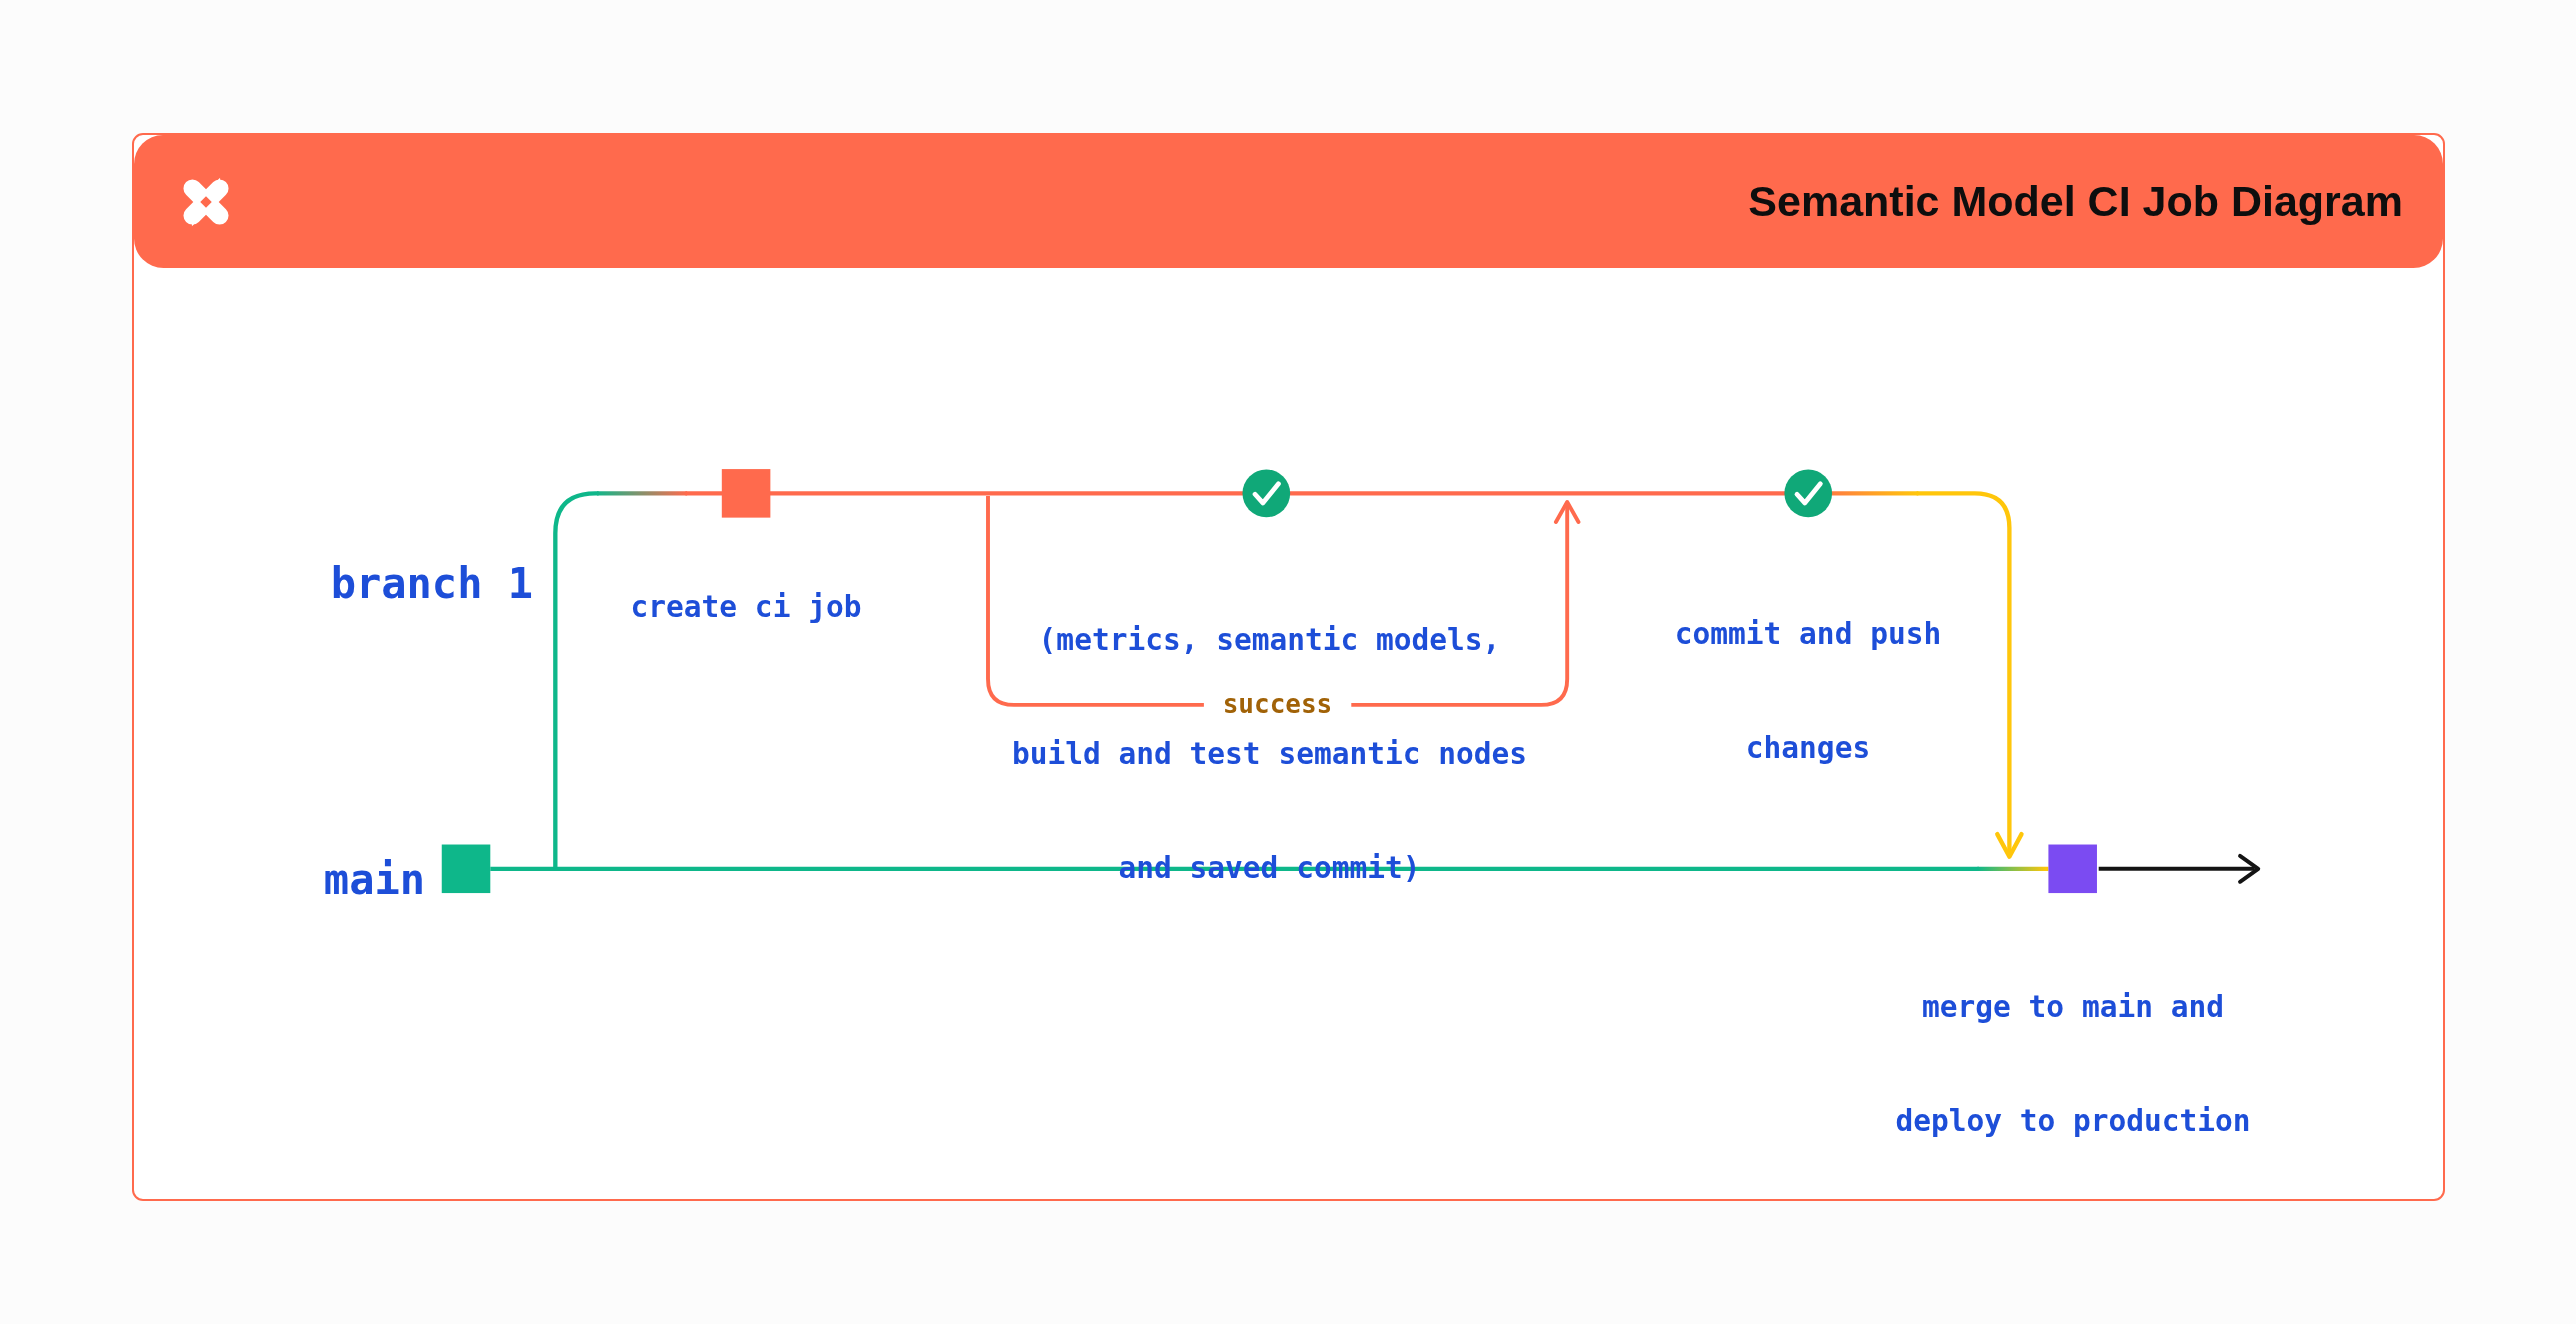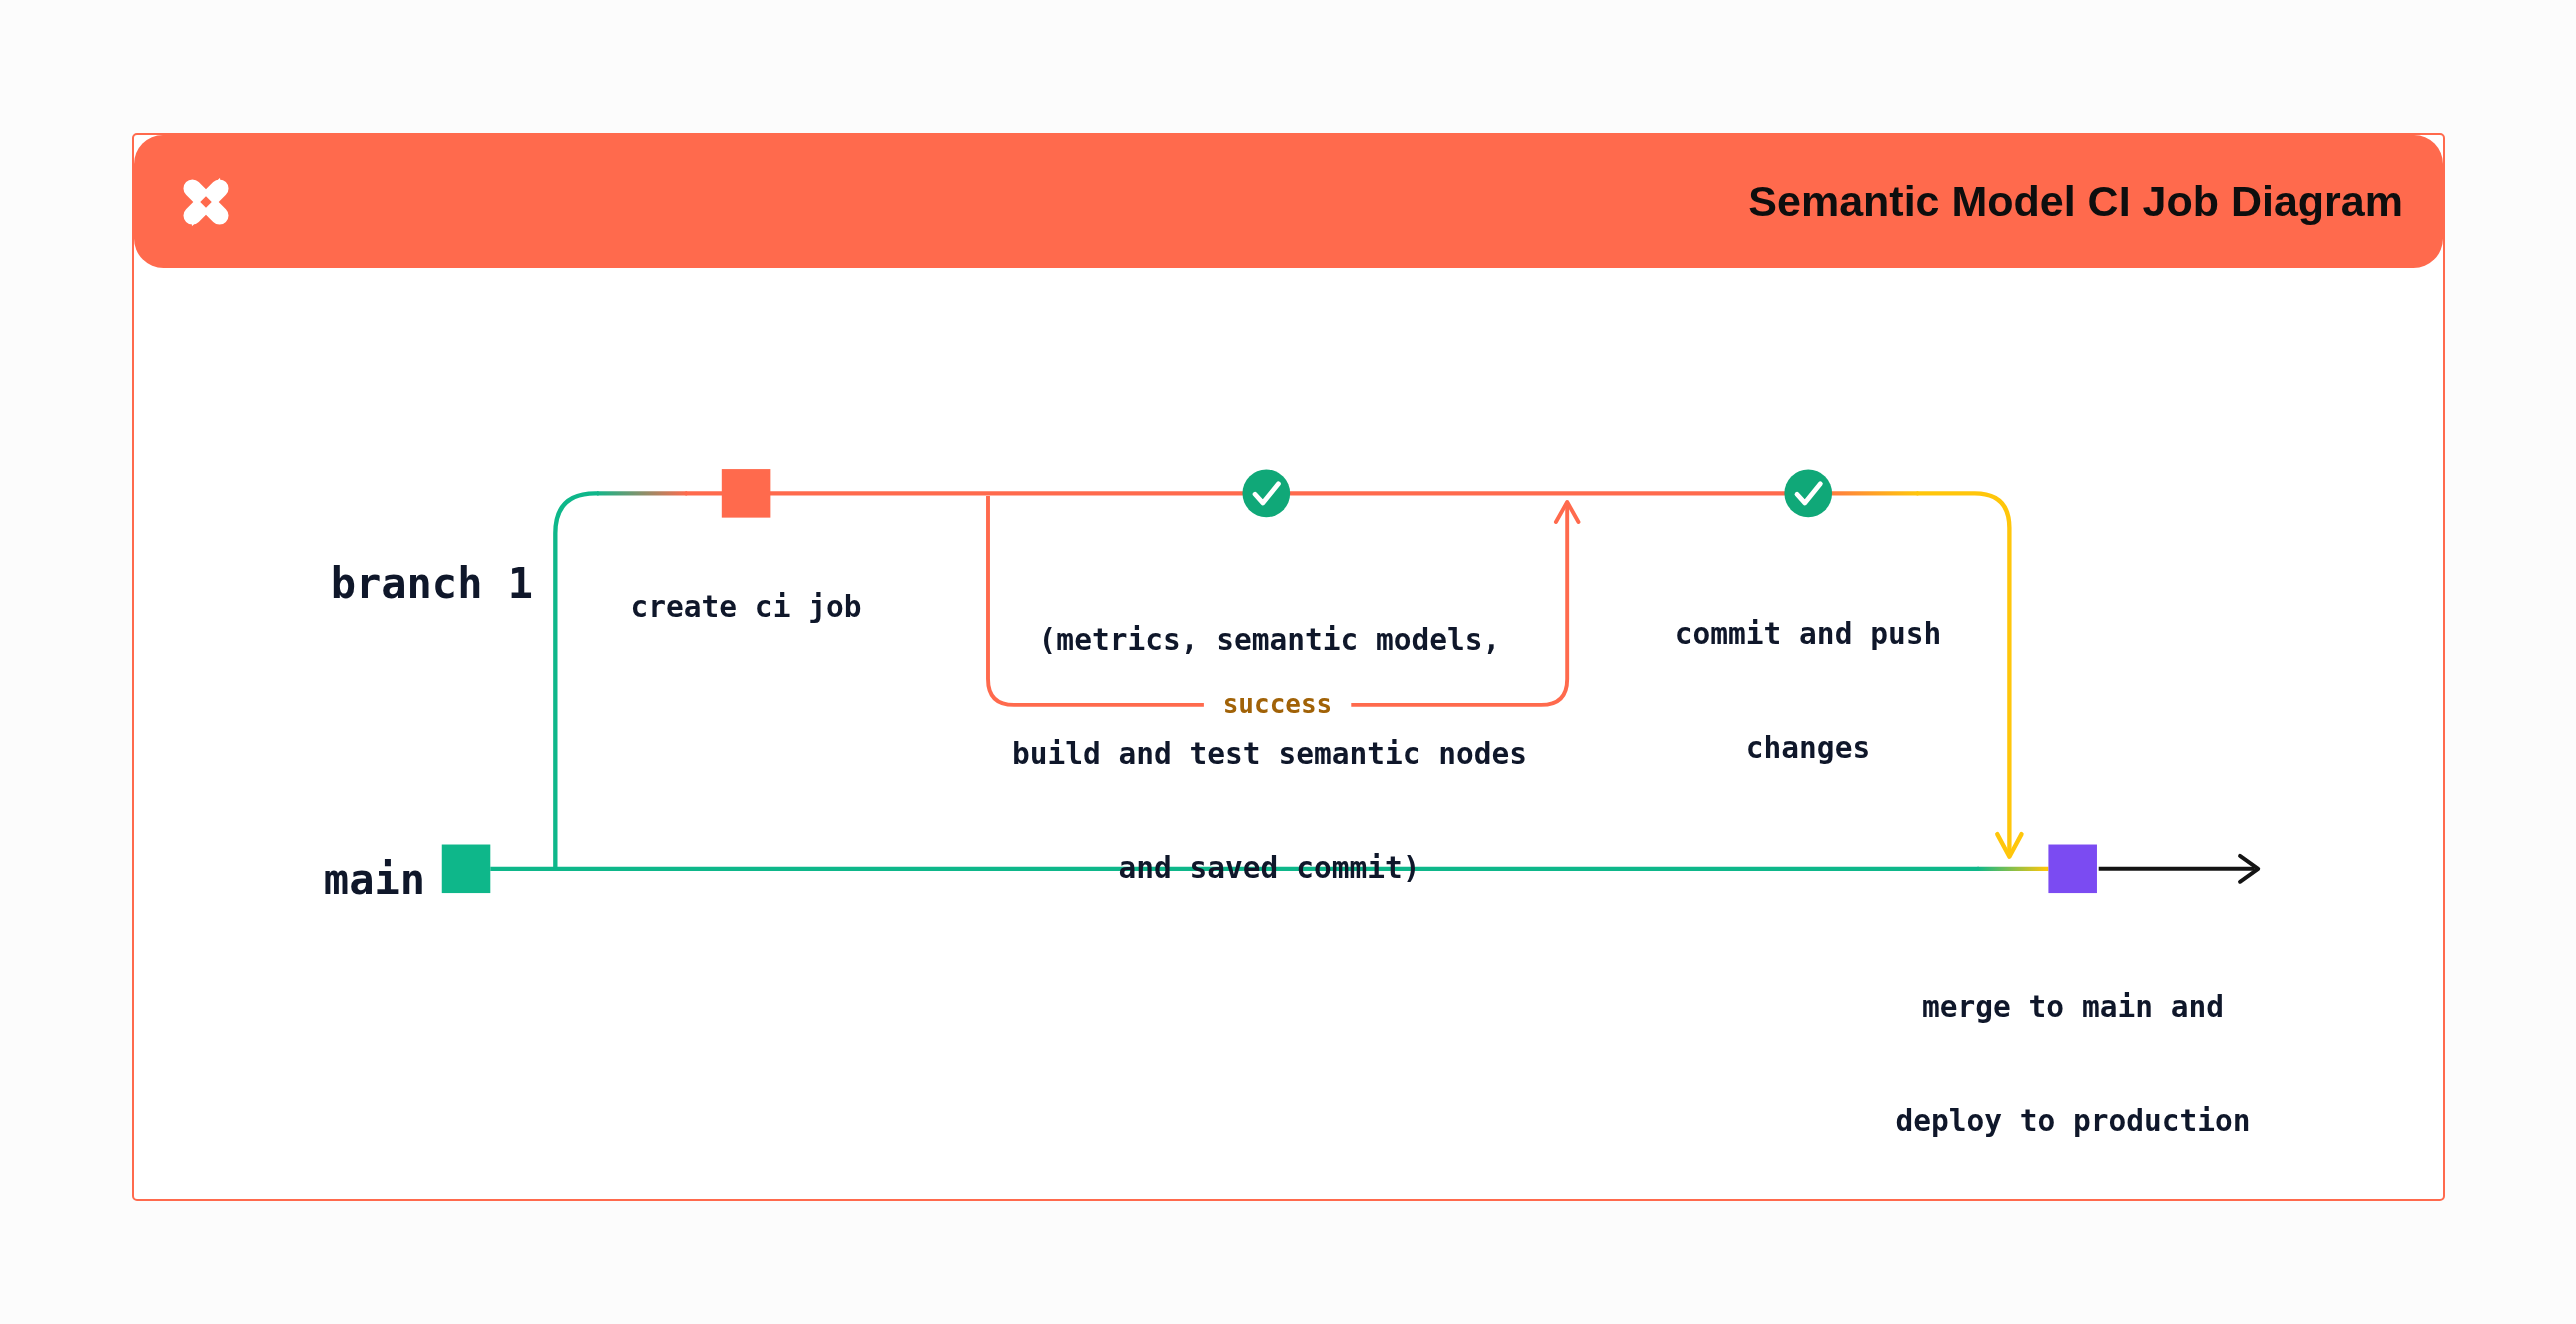--- a/index.html
+++ b/index.html
@@ -1,27 +1,27 @@
 <!DOCTYPE html>
 <html style="font-size:14px"><head>
 <meta charset="utf-8">
 <style>
   html,body{margin:0;padding:0;background:#FCFCFC;}
   .canvas{position:relative;width:2576px;height:1324px;background:#FCFCFC;overflow:hidden;
           font-family:"DejaVu Sans Mono",monospace;}
   .card{position:absolute;left:132px;top:133px;width:2313px;height:1068px;box-sizing:border-box;
-        background:#FFFFFF;border:2.6px solid #FF6A4D;border-radius:5px;padding-left:8px;}
+        background:#FFFFFF;border:2.6px solid #FF6A4D;border-radius:11px;padding-left:8px;}
   .header{position:absolute;left:0;top:0;width:100%;height:133px;box-sizing:border-box;
           background:#FF6A4D;border-radius:29px 29px 29.5px 29.5px;
           display:flex;align-items:center;justify-content:space-between;padding:0 40px;}
   .logo{width:64px;height:64px;}
   .title{font-family:"Liberation Sans","DejaVu Sans",sans-serif;font-weight:bold;
          font-size:43px;color:#0E0E0E;letter-spacing:0px;}
   .wires{position:absolute;left:0;top:0;width:2576px;height:1324px;pointer-events:none;}
-  .label{position:absolute;font-weight:bold;color:#0f172a;font-size:29.5px;line-height:38px;
+  .label{position:absolute;font-weight:bold;color:#1d4ed8;font-size:29.5px;line-height:38px;
          text-align:center;white-space:pre;}
   .label span{display:block;}
   .ref{font-size:42px;line-height:49px;text-align:right;}
   .success{color:#a16207;font-size:26px;line-height:29.5px;}
 </style>
 </head>
 <body>
 
 <div class="canvas">
 

